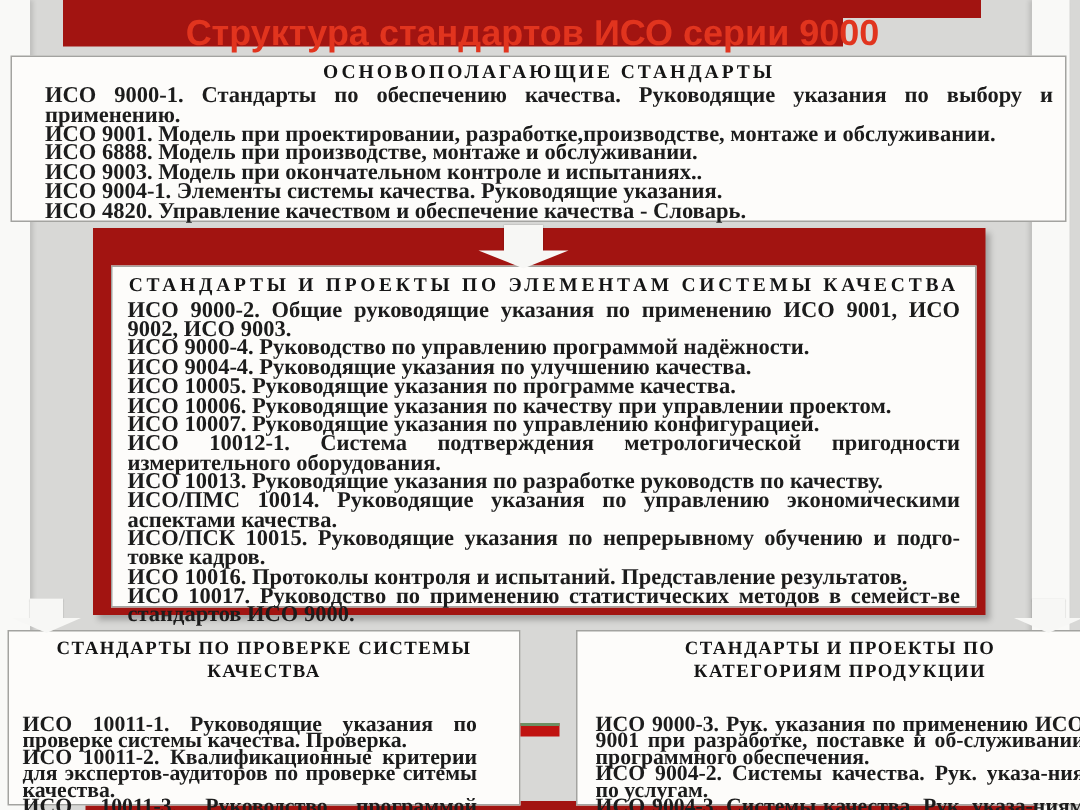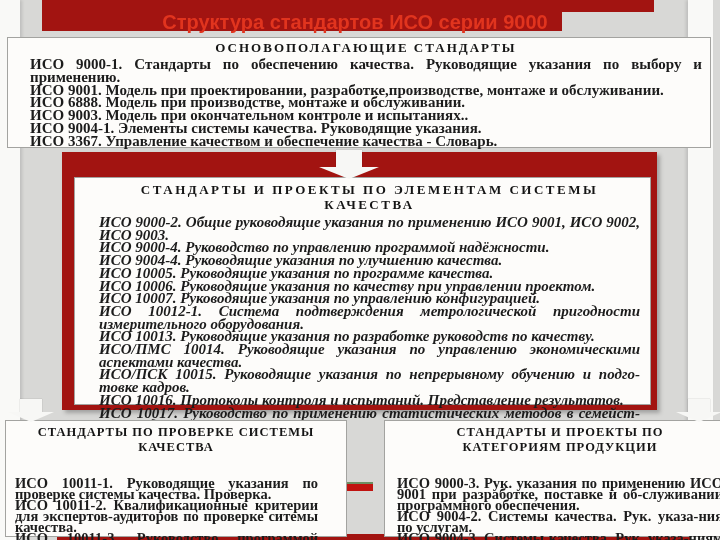--- a/index.html
+++ b/index.html
@@ -14,39 +14,39 @@
   .strip-right { left:688px; width:25px; box-shadow:-2px 0 3px rgba(0,0,0,.12); }
   
   .titlebar     { position:absolute; left:42px; top:0; width:520px; height:31px; background:#a21411; z-index:2; }
   .titlebar-ext { position:absolute; left:560px; top:0; width:94px; height:12px; background:#a21411; z-index:2; }
   .red-panel    { position:absolute; left:62px; top:152px; width:595px; height:258px; background:#a21411; z-index:2;
                   box-shadow:3px 3px 4px rgba(0,0,0,.25); }
   .bottom-band  { position:absolute; left:57px; top:534px; width:633px; height:6px; background:#a21411; z-index:2; }
   .slide-title {
     position:absolute; left:40px; top:7px; width:630px; margin:0; z-index:6;
     font-family:"Liberation Sans", sans-serif; font-weight:bold;
-    font-size:20px; line-height:31px; text-align:center;
+    font-size:24px; line-height:31px; text-align:center;
     color:#e1341e; letter-spacing:0;
   }
   
   .box {
     position:absolute; background:#fdfcfa; border:1px solid #a3a3a0; z-index:3;
     color:#1c1c1c; box-sizing:border-box;
   }
   .box-header {
     font-weight:bold; text-align:center; white-space:pre-line;
     color:#151515;
   }
   .item { font-weight:bold; text-align:justify; }
   .box1 { left:7px;  top:37px;  width:704px; height:111px; padding:3px 8px 0 22px; }
   .box1 .box-header { font-size:13px; line-height:14px; letter-spacing:2px; margin-bottom:3px; }
   .box1 .item { font-size:15px; line-height:12.8px; }
-  .box2 { left:74px; top:177px; width:577px; height:228px; padding:4px 10px 0 24px; }
+  .box2 { left:74px; top:177px; width:577px; height:228px; padding:4px 10px 0 10px; }
   .box2 .box-header { font-size:13px; line-height:15px; letter-spacing:2.5px; margin-bottom:4px; }
-  .box2 .item { font-size:15px; line-height:12.7px;font-style:italic; }
+  .box2 .item { font-size:15px; line-height:12.7px; }
   .box3 { left:5px;  top:420px; width:342px; height:117px; padding:4px 28px 0 9px; }
   .box4 { left:384px; top:420px; width:350px; height:117px; padding:4px 10px 0 12px; }
   .box3 .box-header, .box4 .box-header { font-size:12.5px; line-height:14.5px; letter-spacing:1px; margin-bottom:24px; }
   .box3 .box-header { margin-right:-19px; }
   .box3 .item, .box4 .item { font-size:14.5px; line-height:10.9px; }
   
   .arrow { position:absolute; z-index:4; }
   .arrow .shaft { position:absolute; left:50%; transform:translateX(-50%); top:0; background:#f7f7f5;
                   box-shadow:0 0 1px rgba(0,0,0,.3); }
   .arrow .head  { position:absolute; left:0; width:0; height:0; }
@@ -77,21 +77,21 @@
   <h1 class="slide-title">Структура стандартов ИСО серии 9000</h1>
 
   <section class="box box1">
     <div class="box-header">ОСНОВОПОЛАГАЮЩИЕ СТАНДАРТЫ</div>
     <div class="box-body">
       <div class="item">ИСО 9000-1. Стандарты по обеспечению качества. Руководящие указания по выбору и применению.</div>
       <div class="item">ИСО 9001. Модель при проектировании, разработке,производстве, монтаже и обслуживании.</div>
       <div class="item">ИСО 6888. Модель при производстве, монтаже и обслуживании.</div>
       <div class="item">ИСО 9003. Модель при окончательном контроле и испытаниях..</div>
       <div class="item">ИСО 9004-1. Элементы системы качества. Руководящие указания.</div>
-      <div class="item">ИСО 3367. Управление качеством и обеспечение качества - Словарь.</div>
+      <div class="item">ИСО 4820. Управление качеством и обеспечение качества - Словарь.</div>
     </div>
   </section>
 
   <div class="arrow arrow-top">
     <div class="shaft"></div>
     <div class="head"></div>
   </div>
 
   <section class="box box2">
     <div class="box-header">СТАНДАРТЫ И ПРОЕКТЫ ПО ЭЛЕМЕНТАМ СИСТЕМЫ КАЧЕСТВА</div>

